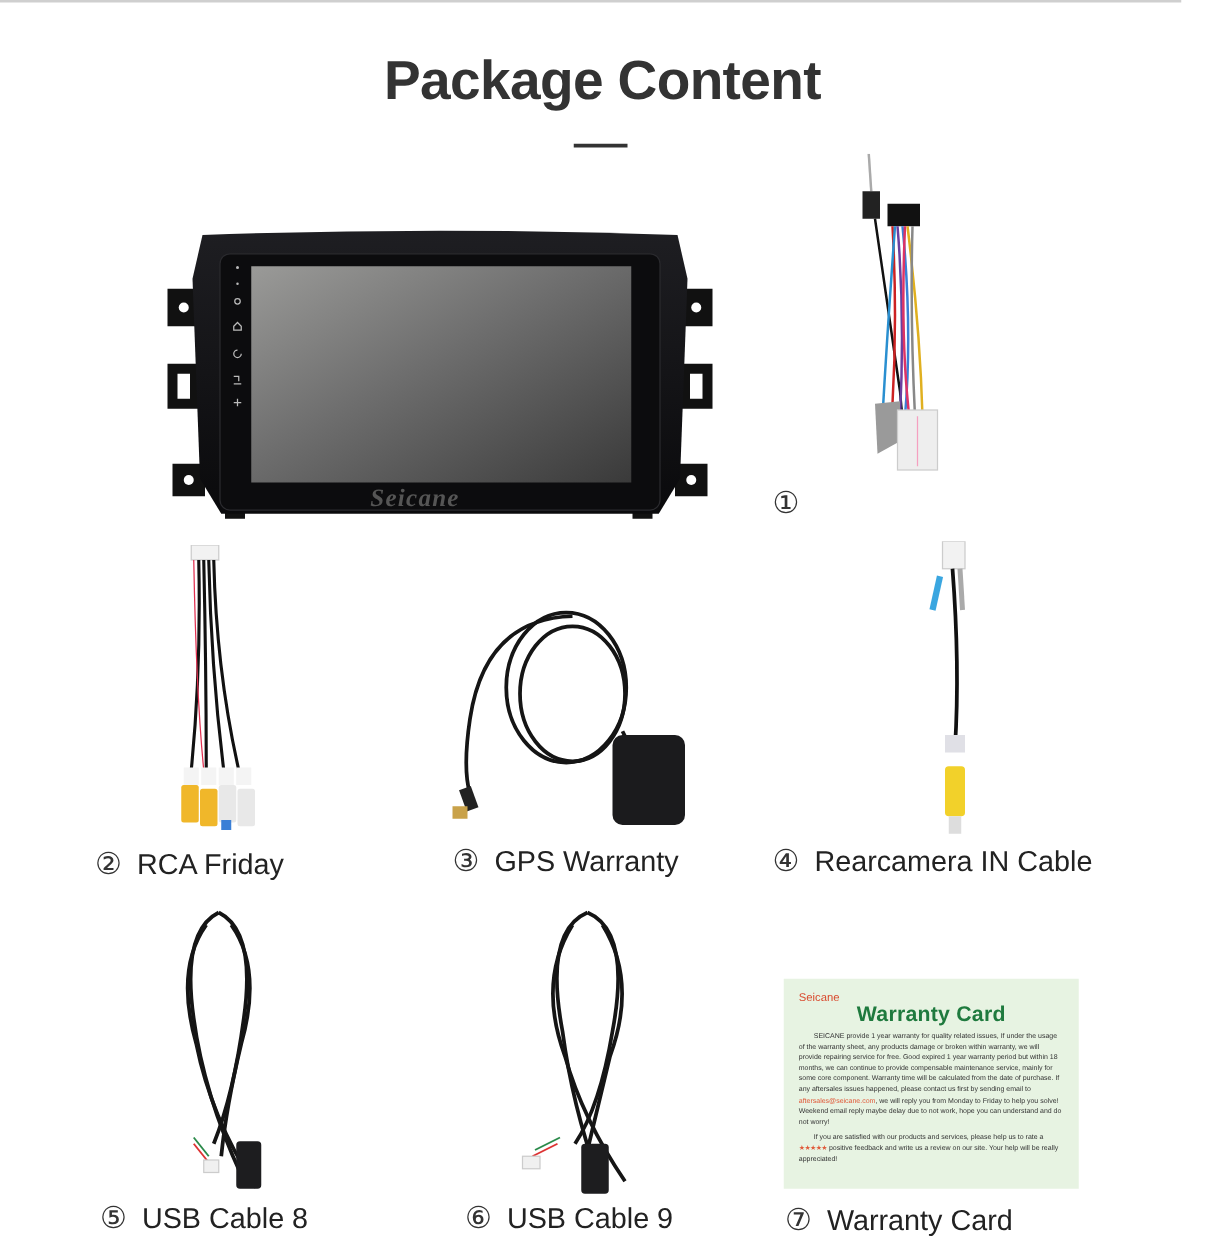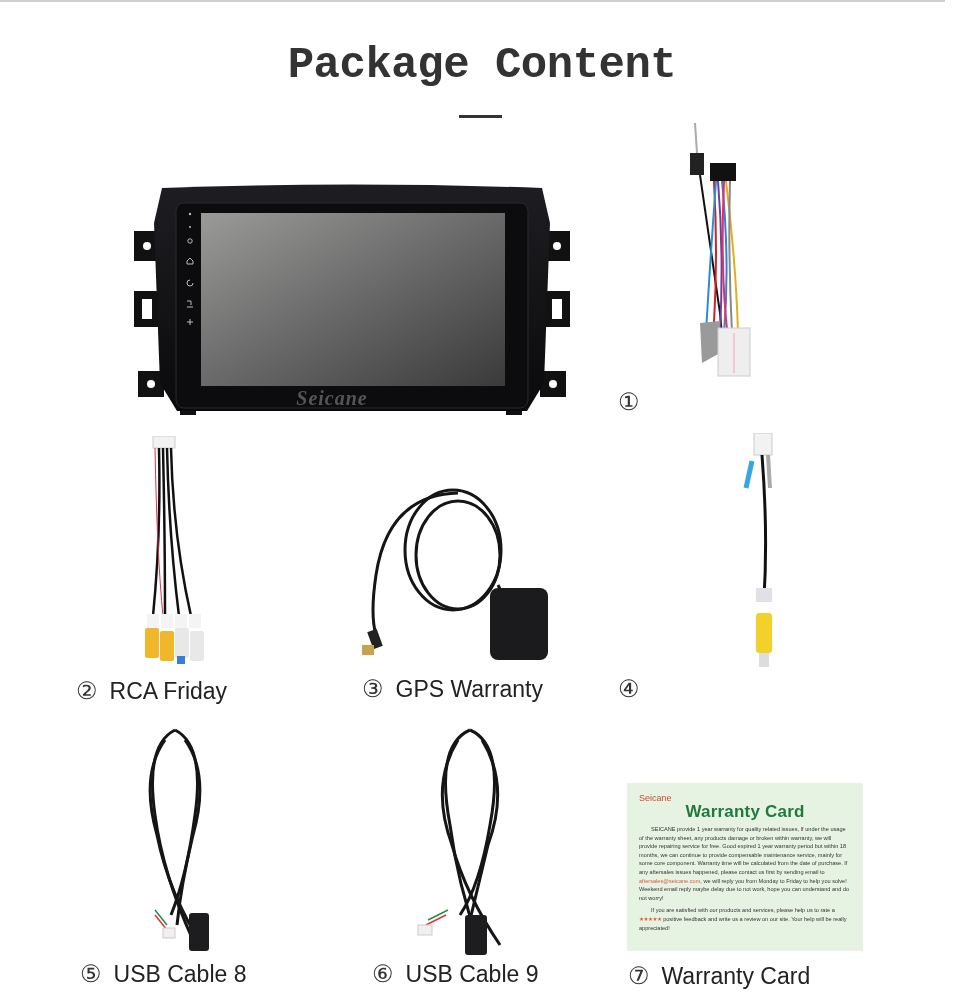--- a/index.html
+++ b/index.html
@@ -1,19 +1,19 @@
 <!DOCTYPE html>
 <html><head>
 <meta charset="utf-8">
 <style>
   * { box-sizing: border-box; margin: 0; padding: 0; }
   html, body { width: 980px; height: 1006px; background: #ffffff; overflow: hidden; }
   body { position: relative; font-family: "Liberation Sans", "DejaVu Sans", sans-serif; color: #222; }
   .top-rule { position: absolute; left: 0; top: 0; width: 945px; height: 2px; background: #cfcfcf; }
-  .title { position: absolute; left: 0; width: 964px; top: 40px; text-align: center; font-size: 44px; font-weight: 700; color: #333333; letter-spacing: -0.5px; font-family: Liberation Mono, monospace; }
+  .title { position: absolute; left: 0; width: 964px; top: 40px; text-align: center; font-size: 44px; font-weight: 700; color: #333333; letter-spacing: -0.5px; }
   .title-underline { position: absolute; left: 459px; top: 115px; width: 43px; height: 3px; background: #333; }
   .label { position: absolute; font-size: 23px; color: #222; white-space: nowrap; display: flex; align-items: center; gap: 12px; }
   .label .num { font-size: 24px; font-family: "DejaVu Sans", sans-serif; font-weight: 300; color: #333; }
   .product { position: absolute; }
   svg { display: block; }
 
   
   .warranty-card { position: absolute; left: 627px; top: 783px; width: 236px; height: 168px; background: #e7f3e2; padding: 10px 12px; }
   .wc-brand { font-size: 9px; color: #d9472b; }
   .wc-title { font-size: 17px; font-weight: 700; color: #1f7a3e; text-align: center; margin-top: -1px; letter-spacing: 0.2px; }
@@ -158,20 +158,21 @@
     <path d="M12 28 L6 55" stroke="#3aa6e0" stroke-width="5"></path>
     <path d="M28 22 L30 55" stroke="#aaa" stroke-width="4"></path>
     <path d="M22 22 Q28 100 24 165" stroke="#111" stroke-width="3" fill="none"></path>
     <rect x="16" y="155" width="16" height="14" fill="#e0e0e6"></rect>
     <rect x="16" y="180" width="16" height="40" rx="3" fill="#f2d12a"></rect>
     <rect x="19" y="220" width="10" height="14" fill="#ddd"></rect>
   </svg>
 </div>
 <div class="label" style="left:618px; top:675px;">
   <span class="num">④</span>
+  <span>Rearcamera IN Cable</span>
 </div>
 
 <div class="product" style="left:135px; top:725px;">
   <svg width="90" height="235" viewBox="0 0 90 235">
     <g fill="none" stroke="#151515" stroke-width="3">
       <path d="M40 5 Q10 20 20 90 Q28 150 58 215"></path>
       <path d="M40 5 Q70 20 60 90 Q52 150 36 190"></path>
       <path d="M30 15 Q5 50 22 110 Q34 170 70 225"></path>
       <path d="M50 15 Q75 50 58 110 Q46 160 42 200"></path>
     </g>

